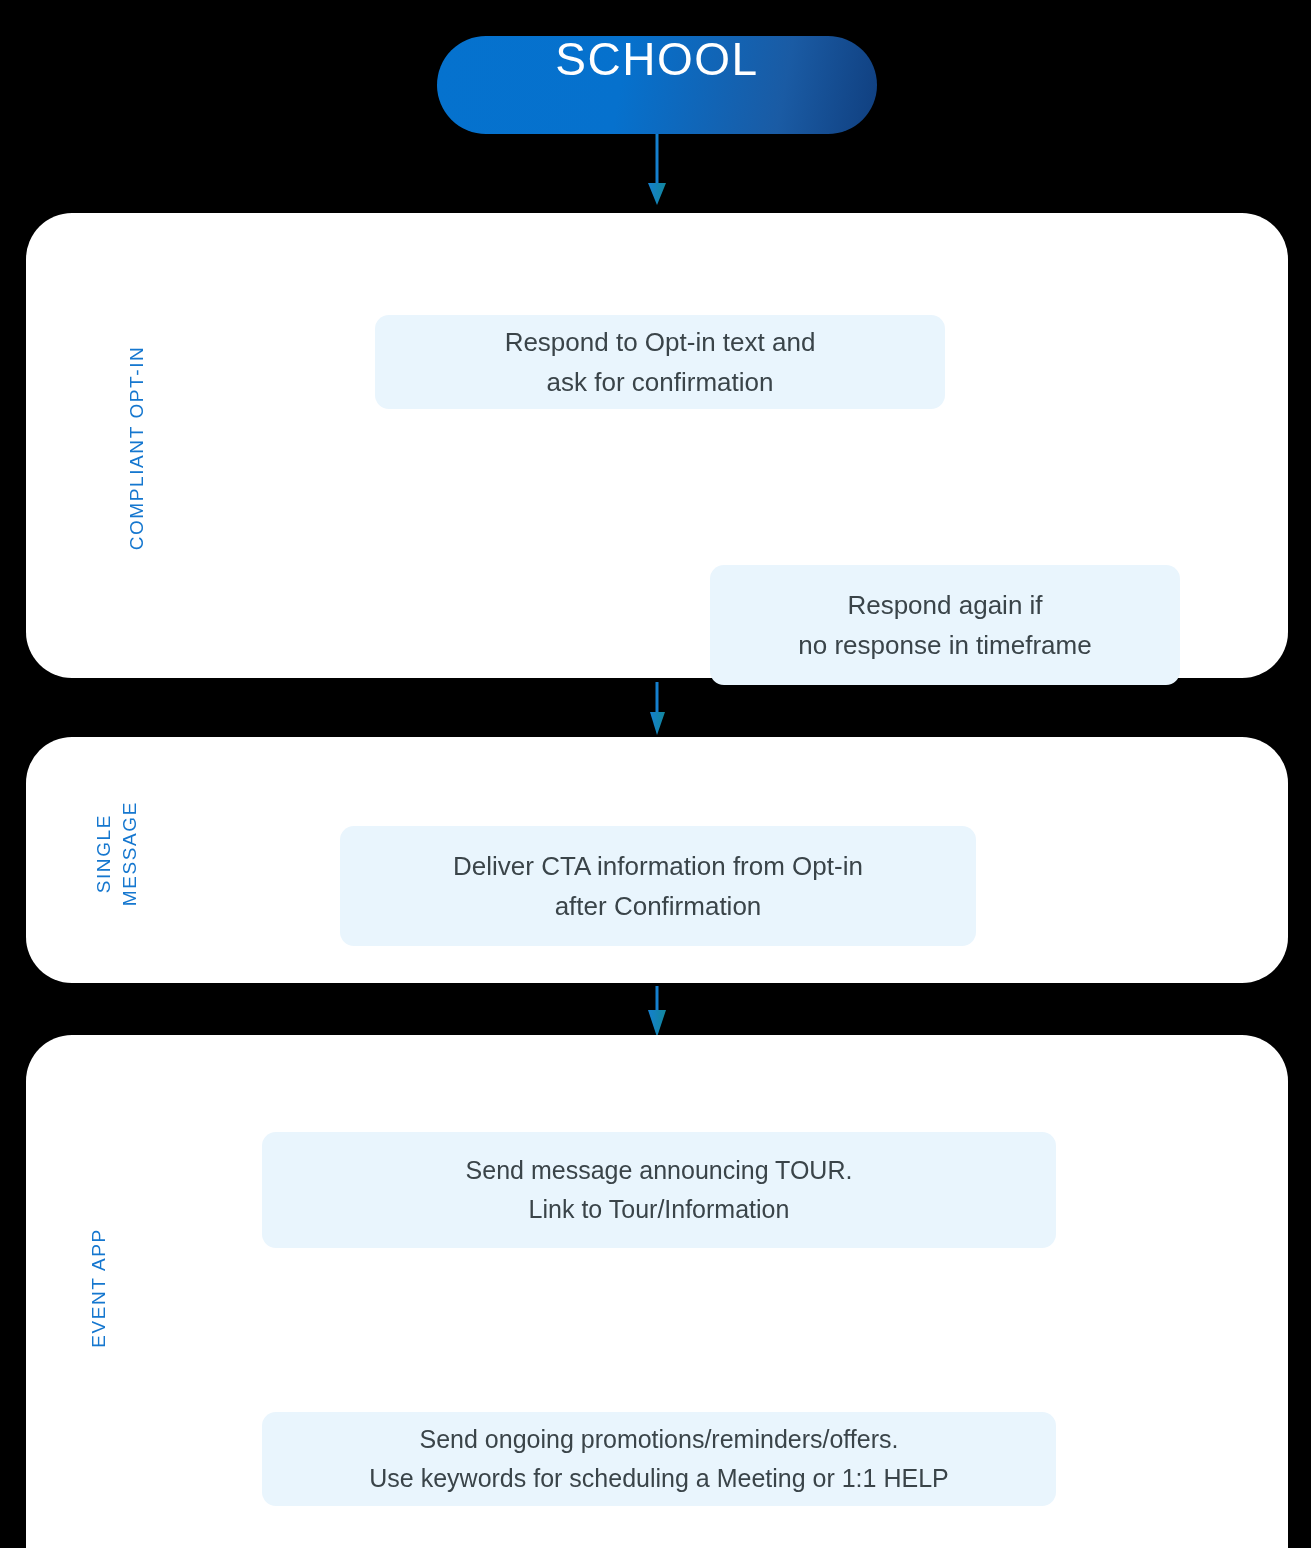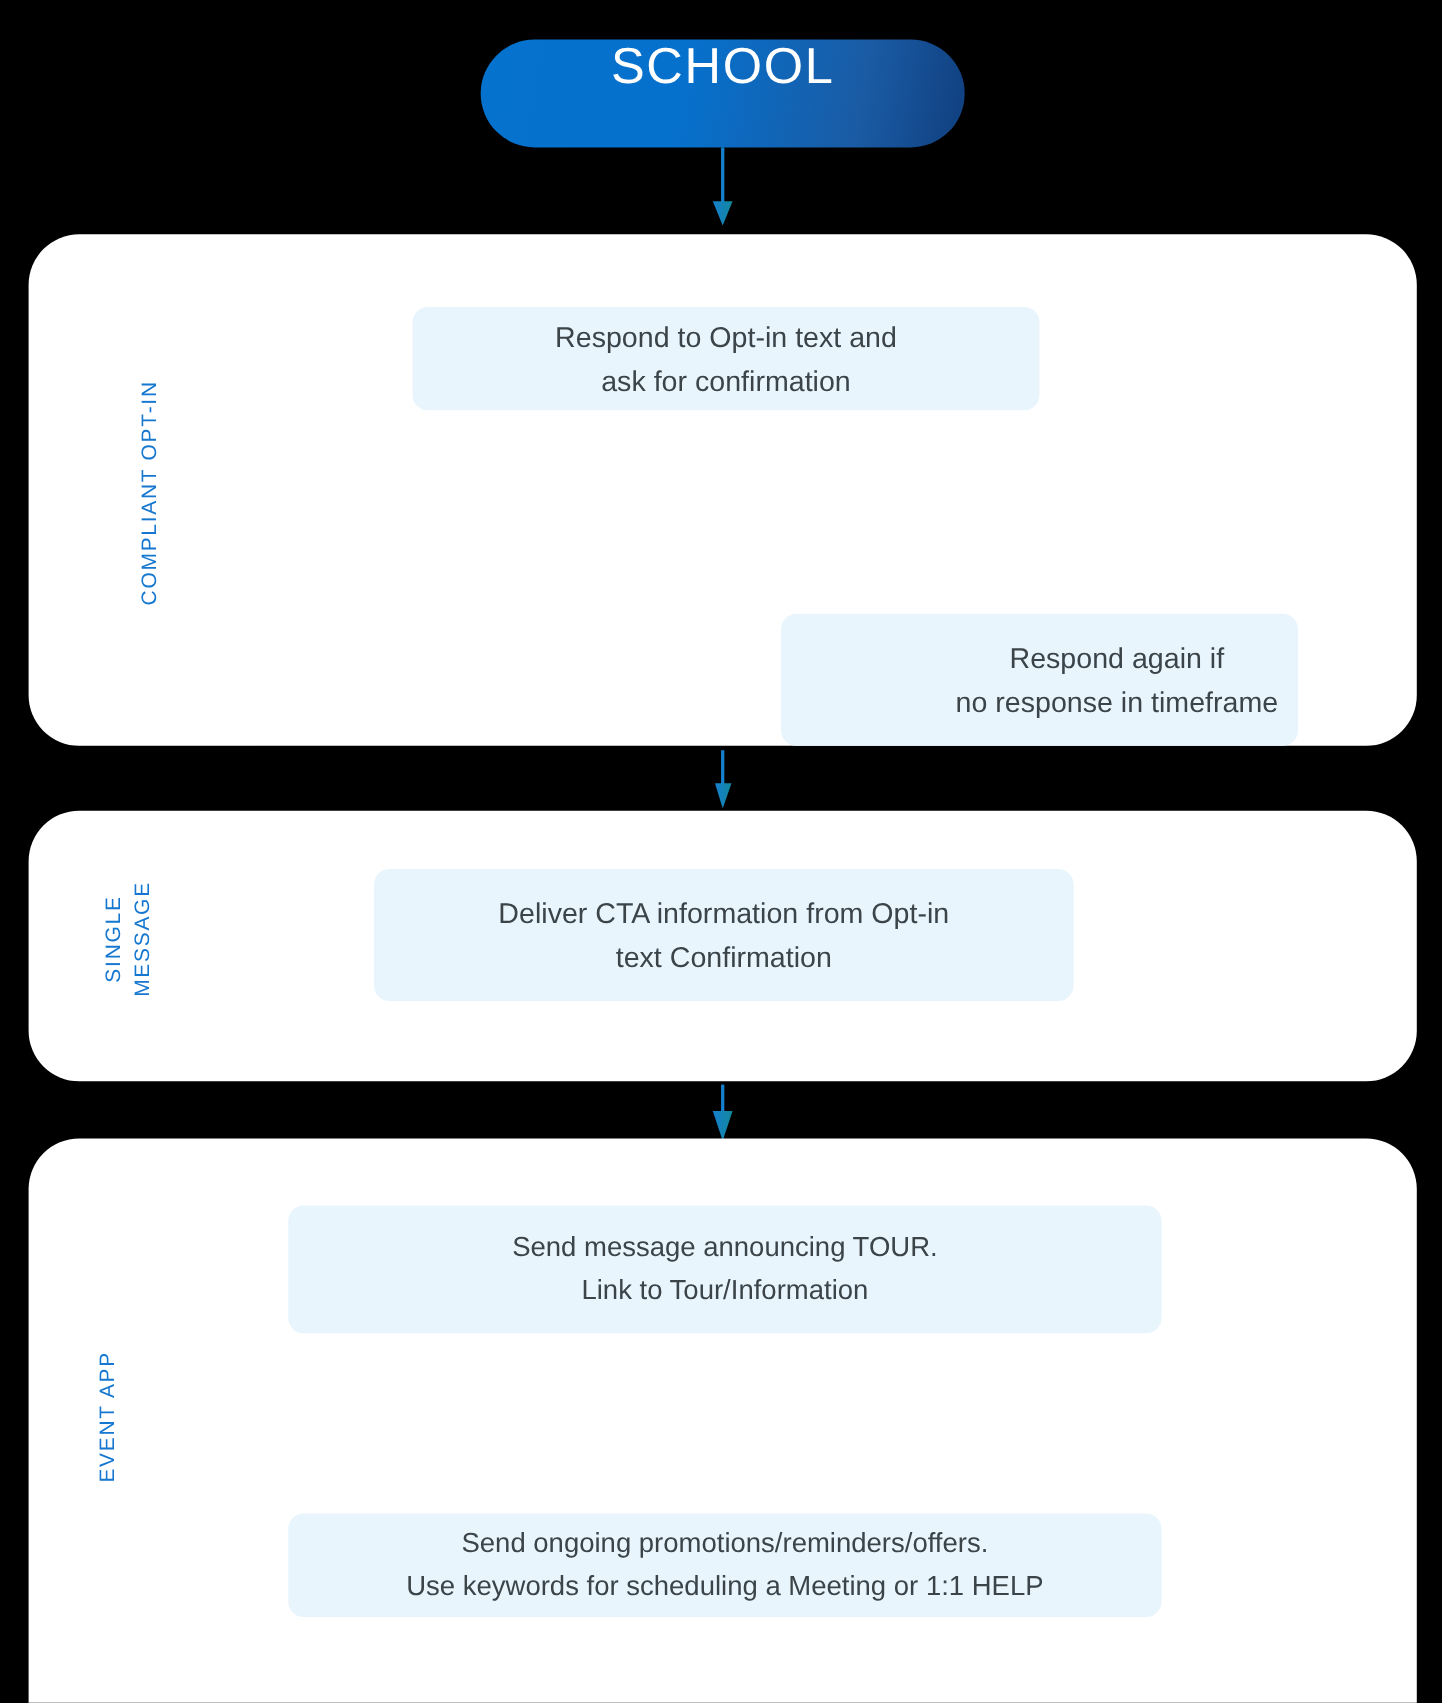--- a/index.html
+++ b/index.html
@@ -79,34 +79,35 @@
   
   .node {
     position: absolute;
     background: #e9f5fd;
     border-radius: 14px;
     display: flex;
     align-items: center;
     justify-content: center;
     box-sizing: border-box;
     padding: 18px 18px;
+    margin-top: 36px;
   }
   .node-text {
     color: #3a4449;
     font-size: 26px;
     line-height: 1.55;
     text-align: center;
     white-space: pre-line;
     font-weight: 400;
   }
   .node-text.wide { font-size: 25px; }
 
   #node-respond-optin   { left: 375px; top: 279px; width: 570px; height: 94px; }
   #node-confirm-optin   { left: 159px; top: 540px; width: 434px; height: 96px; }
-  #node-respond-again   { left: 710px; top: 558px; width: 470px; height: 120px; justify-content: flex-end; }
+  #node-respond-again   { left: 710px; top: 529px; width: 470px; height: 120px; }
   #node-deliver-cta     { left: 340px; top: 790px; width: 636px; height: 120px; }
   #node-send-tour       { left: 262px; top: 1096px; width: 794px; height: 116px; }
   #node-student-reg     { left: 262px; top: 1236px; width: 794px; height: 94px; }
   #node-promotions      { left: 262px; top: 1376px; width: 794px; height: 94px; }
 
   
   #connectors {
     position: absolute;
     left: 0; top: 0;
     width: 1311px;
@@ -177,21 +178,21 @@
 
   <div class="panel" id="panel-single"></div>
 
   <div class="side-label-stack" style="left:47px; top:828px; width:140px;">
     <div>SINGLE</div>
     <div>MESSAGE</div>
   </div>
 
   <div class="node" id="node-deliver-cta">
     <span class="node-text">Deliver CTA information from Opt-in
-text Confirmation</span>
+after Confirmation</span>
   </div>
 
   <div class="panel" id="panel-event"></div>
 
   <div class="side-label" style="left:24px; top:1277px; width:150px; text-align:center;">EVENT APP</div>
 
   <div class="node" id="node-send-tour">
     <span class="node-text wide">Send message announcing TOUR.
 Link to Tour/Information</span>
   </div>

